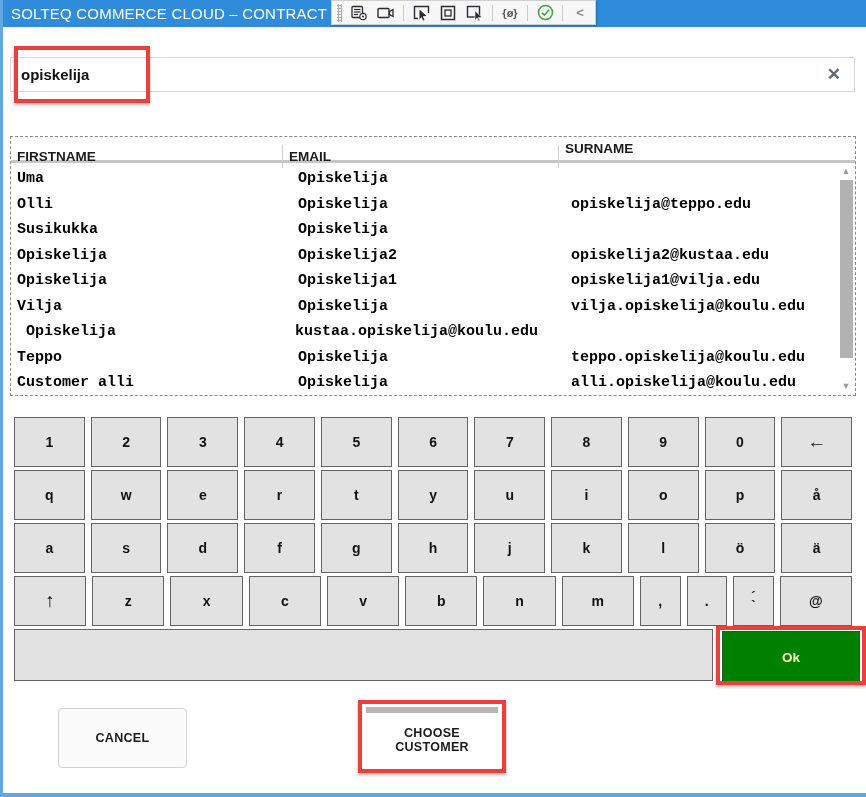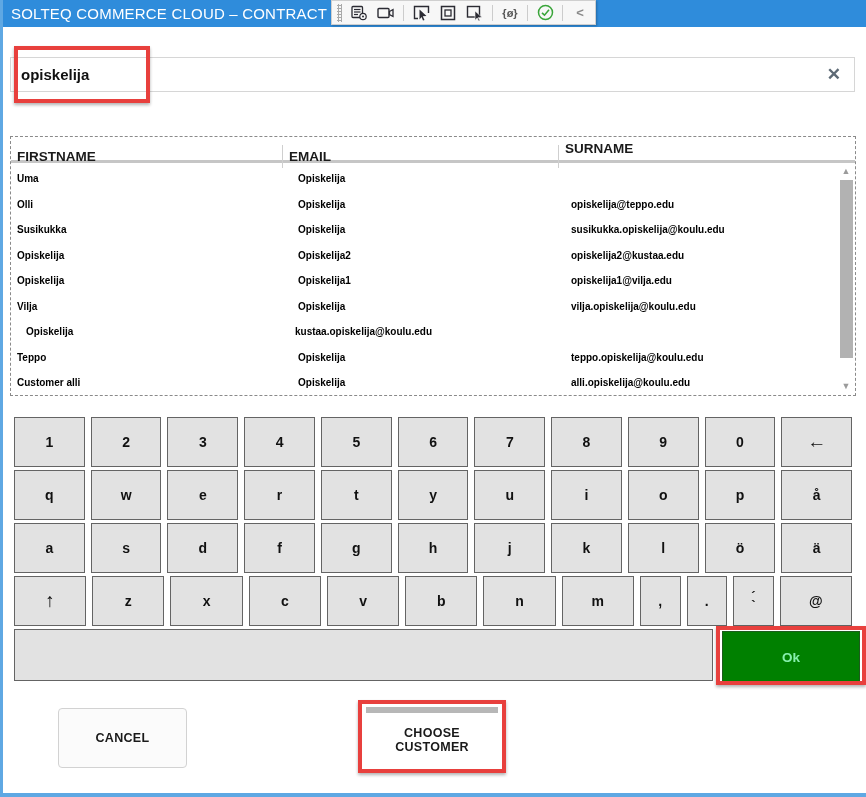--- a/index.html
+++ b/index.html
@@ -33,42 +33,42 @@
   .red-box-ok{left:716px;top:626px;width:150px;height:59px;}
   .red-box-choose{left:358px;top:700px;width:148px;height:73px;}
 
   
   .table{position:absolute;left:10px;top:136px;width:846px;height:260px;border:1px dashed #8a8a8a;background:#fff;}
   .thead{display:grid;grid-template-columns:272px 276px 1fr;height:26px;border-bottom:3px solid #c6c6c6;}
   .th{font-size:13.5px;font-weight:bold;color:#1a1a1a;line-height:23px;padding-left:6px;}
   .th:nth-child(1),.th:nth-child(2){border-right:1px solid #cfcfcf;margin-top:8px;}
   .tbody{position:absolute;left:0;top:29px;right:18px;bottom:0;}
   .trow{display:grid;grid-template-columns:272px 276px 1fr;height:25.5px;align-items:center;cursor:pointer;}
-  .trow .c{font-size:10px;font-weight:bold;color:#000;padding-left:6px;white-space:nowrap;overflow:hidden;}
+  .trow .c{font-size:15px;font-weight:bold;color:#000;padding-left:6px;white-space:nowrap;overflow:hidden;font-family:Liberation Mono, monospace;}
   .trow .c1{padding-left:15px;}
   .trow .c2{padding-left:12px;}
 
   
   .scrollbar{position:absolute;top:29px;right:1px;bottom:2px;width:16px;display:flex;flex-direction:column;align-items:center;}
   .sb-arrow{color:#9b9b9b;font-size:9px;line-height:10px;height:12px;cursor:pointer;}
   .sb-track{flex:1;width:100%;position:relative;}
   .sb-thumb{position:absolute;left:1.5px;top:2px;width:13px;height:178px;background:#b2b2b2;cursor:grab;}
 
   
   .keyboard{position:absolute;left:14px;top:417px;width:838px;}
   .krow{display:flex;gap:6px;margin-bottom:3px;height:50px;}
   .key{flex:1;background:#e2e2e2;border:1px solid #646464;display:flex;align-items:center;justify-content:center;
     font-size:14px;font-weight:bold;color:#111;cursor:pointer;}
   .key.narrow{flex:.55;}
   .key.arrow{font-weight:400;font-size:19px;}
   .key.accents{font-size:13px;line-height:9px;white-space:pre-line;text-align:center;font-weight:bold;}
   .spacerow{display:flex;margin-top:1px;height:52px;}
   .space-key{width:699px;background:#e2e2e2;border:1px solid #646464;cursor:pointer;}
   .ok-btn{position:absolute;left:722px;top:631px;width:138px;height:52px;background:#008000;border:1px solid #1c5c1c;
-    display:flex;align-items:center;justify-content:center;font-size:13.5px;font-weight:bold;color:#86efac;cursor:pointer;z-index:20;}
+    display:flex;align-items:center;justify-content:center;font-size:13.5px;font-weight:bold;color:#fef9c3;cursor:pointer;z-index:20;}
 
   
   .btn{position:absolute;display:flex;align-items:center;justify-content:center;font-size:12.5px;font-weight:bold;
     color:#1a1a1a;letter-spacing:.3px;cursor:pointer;background:#fbfbfb;}
   .cancel-btn{left:58px;top:708px;width:129px;height:60px;border:1px solid #d2d2d2;border-radius:4px;}
   .choose-btn{left:366px;top:707px;width:132px;height:59px;background:#fff;border:none;border-top:6px solid #b7b7b7;z-index:20;}
 
   svg{display:block;}
 </style>
 </head>
@@ -154,21 +154,20 @@
           <span class="c c1">Opiskelija</span>
         </div>
         <div class="trow">
           <span class="c c0">Olli</span>
           <span class="c c1">Opiskelija</span>
           <span class="c c2">opiskelija@teppo.edu</span>
         </div>
         <div class="trow">
           <span class="c c0">Susikukka</span>
           <span class="c c1">Opiskelija</span>
-          <span class="c c2">susikukka.opiskelija@koulu.edu</span>
         </div>
         <div class="trow">
           <span class="c c0">Opiskelija</span>
           <span class="c c1">Opiskelija2</span>
           <span class="c c2">opiskelija2@kustaa.edu</span>
         </div>
         <div class="trow">
           <span class="c c0">Opiskelija</span>
           <span class="c c1">Opiskelija1</span>
           <span class="c c2">opiskelija1@vilja.edu</span>

